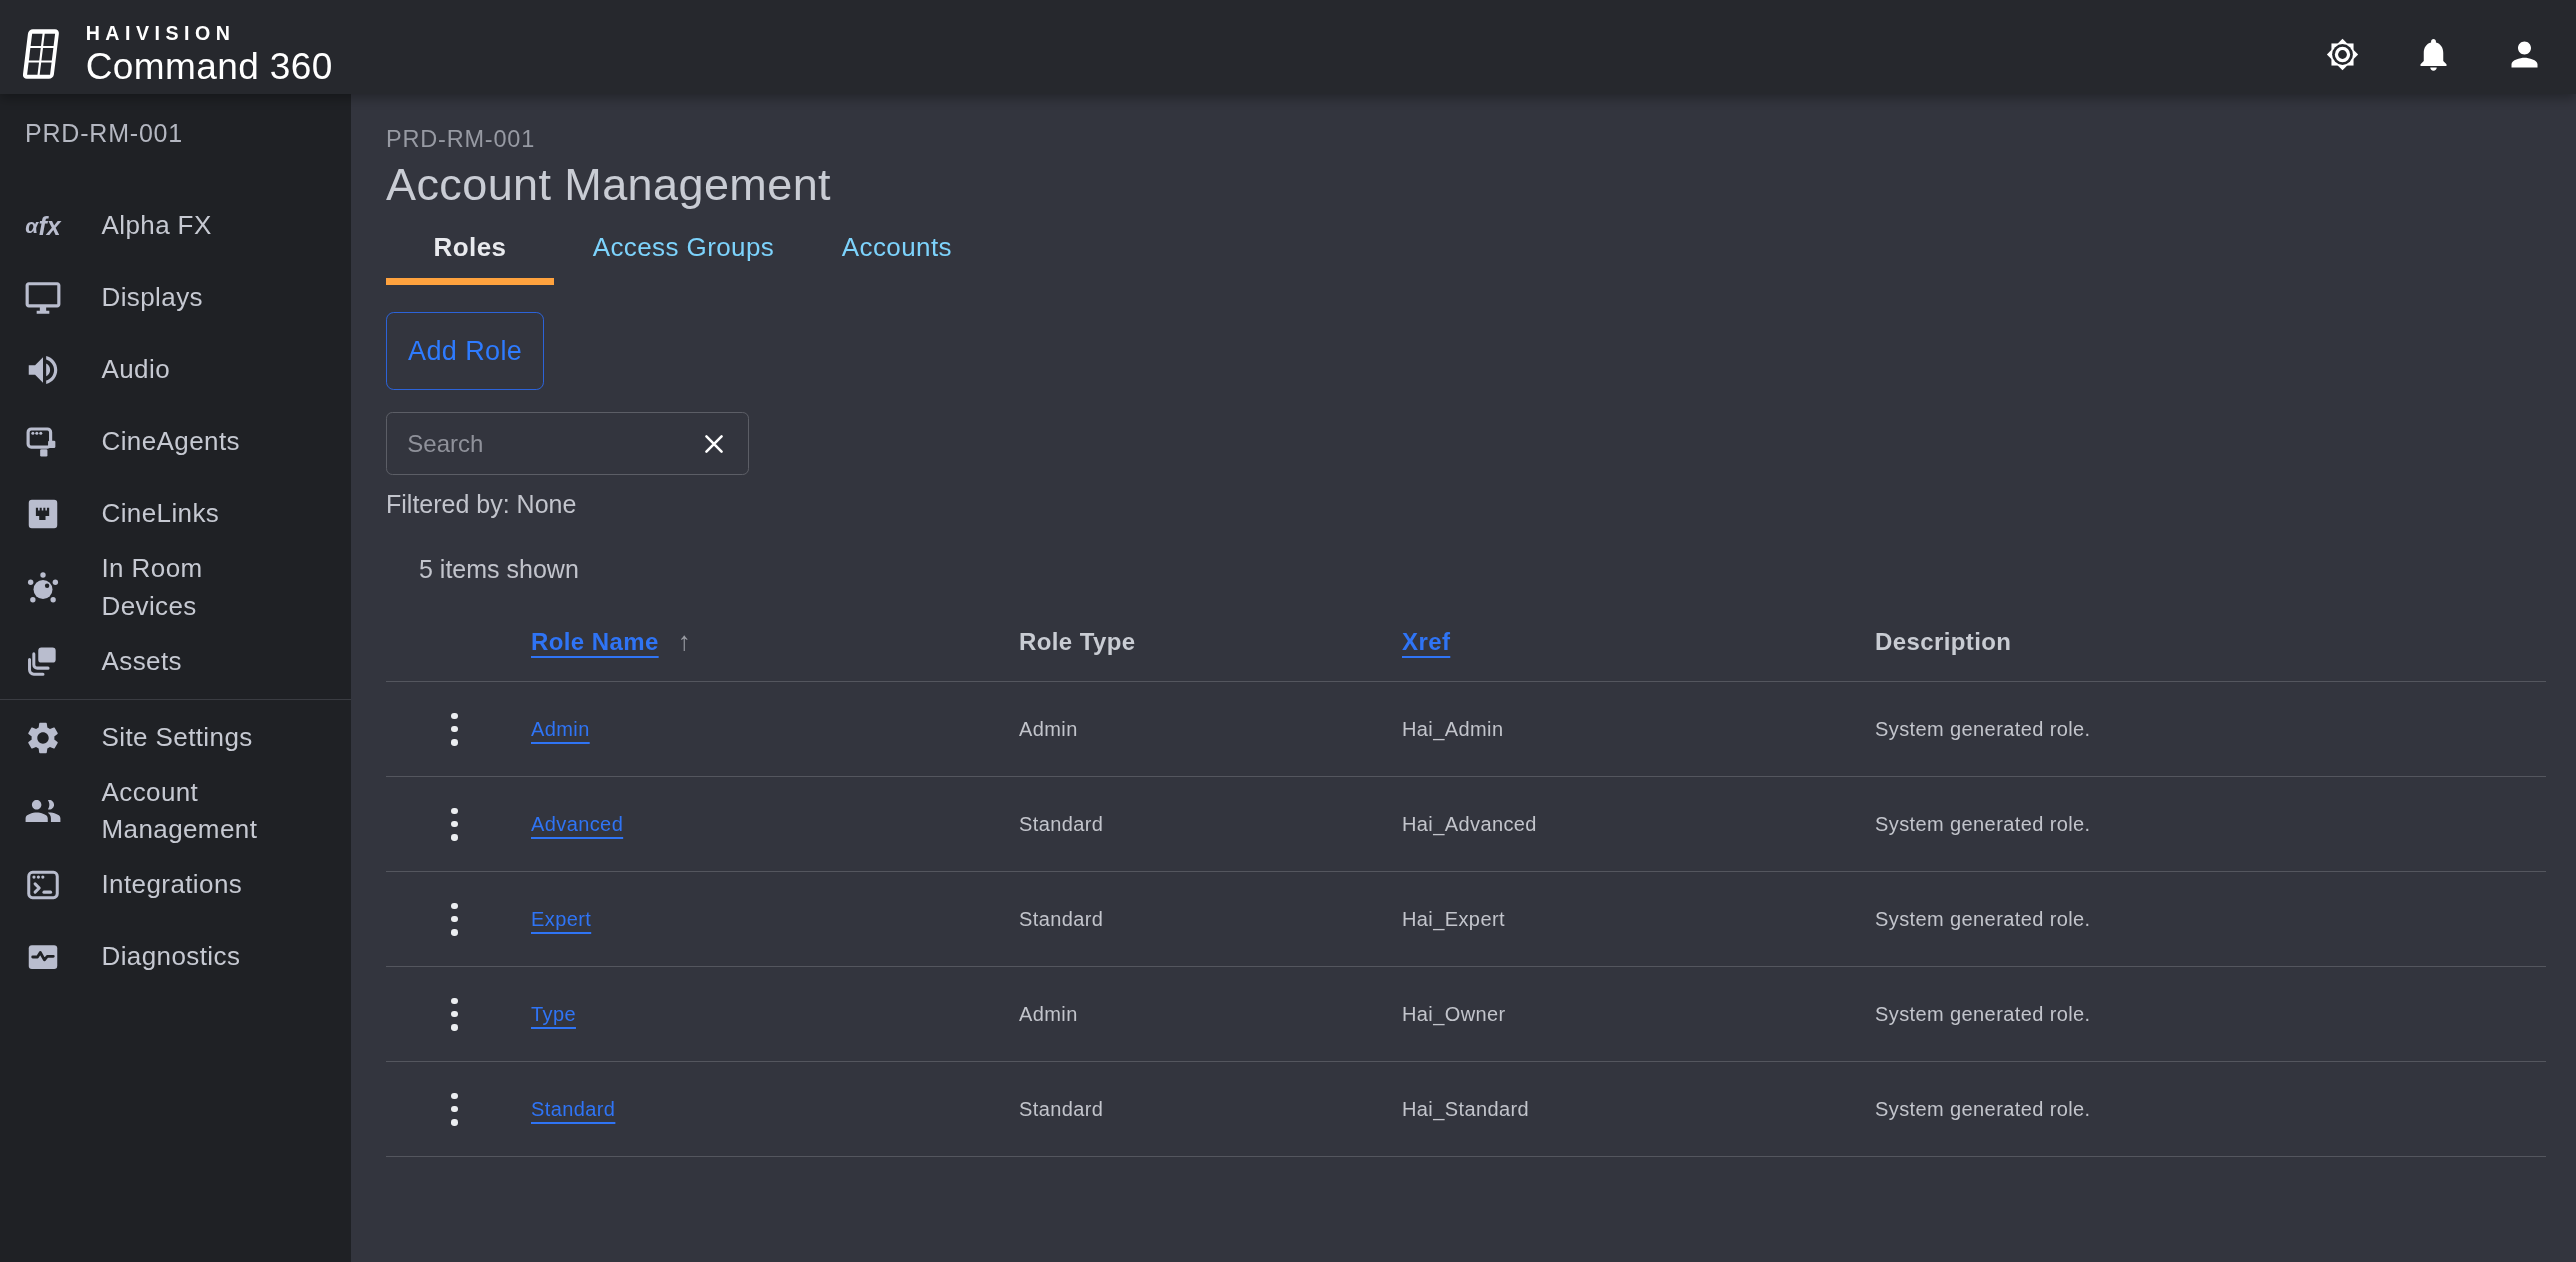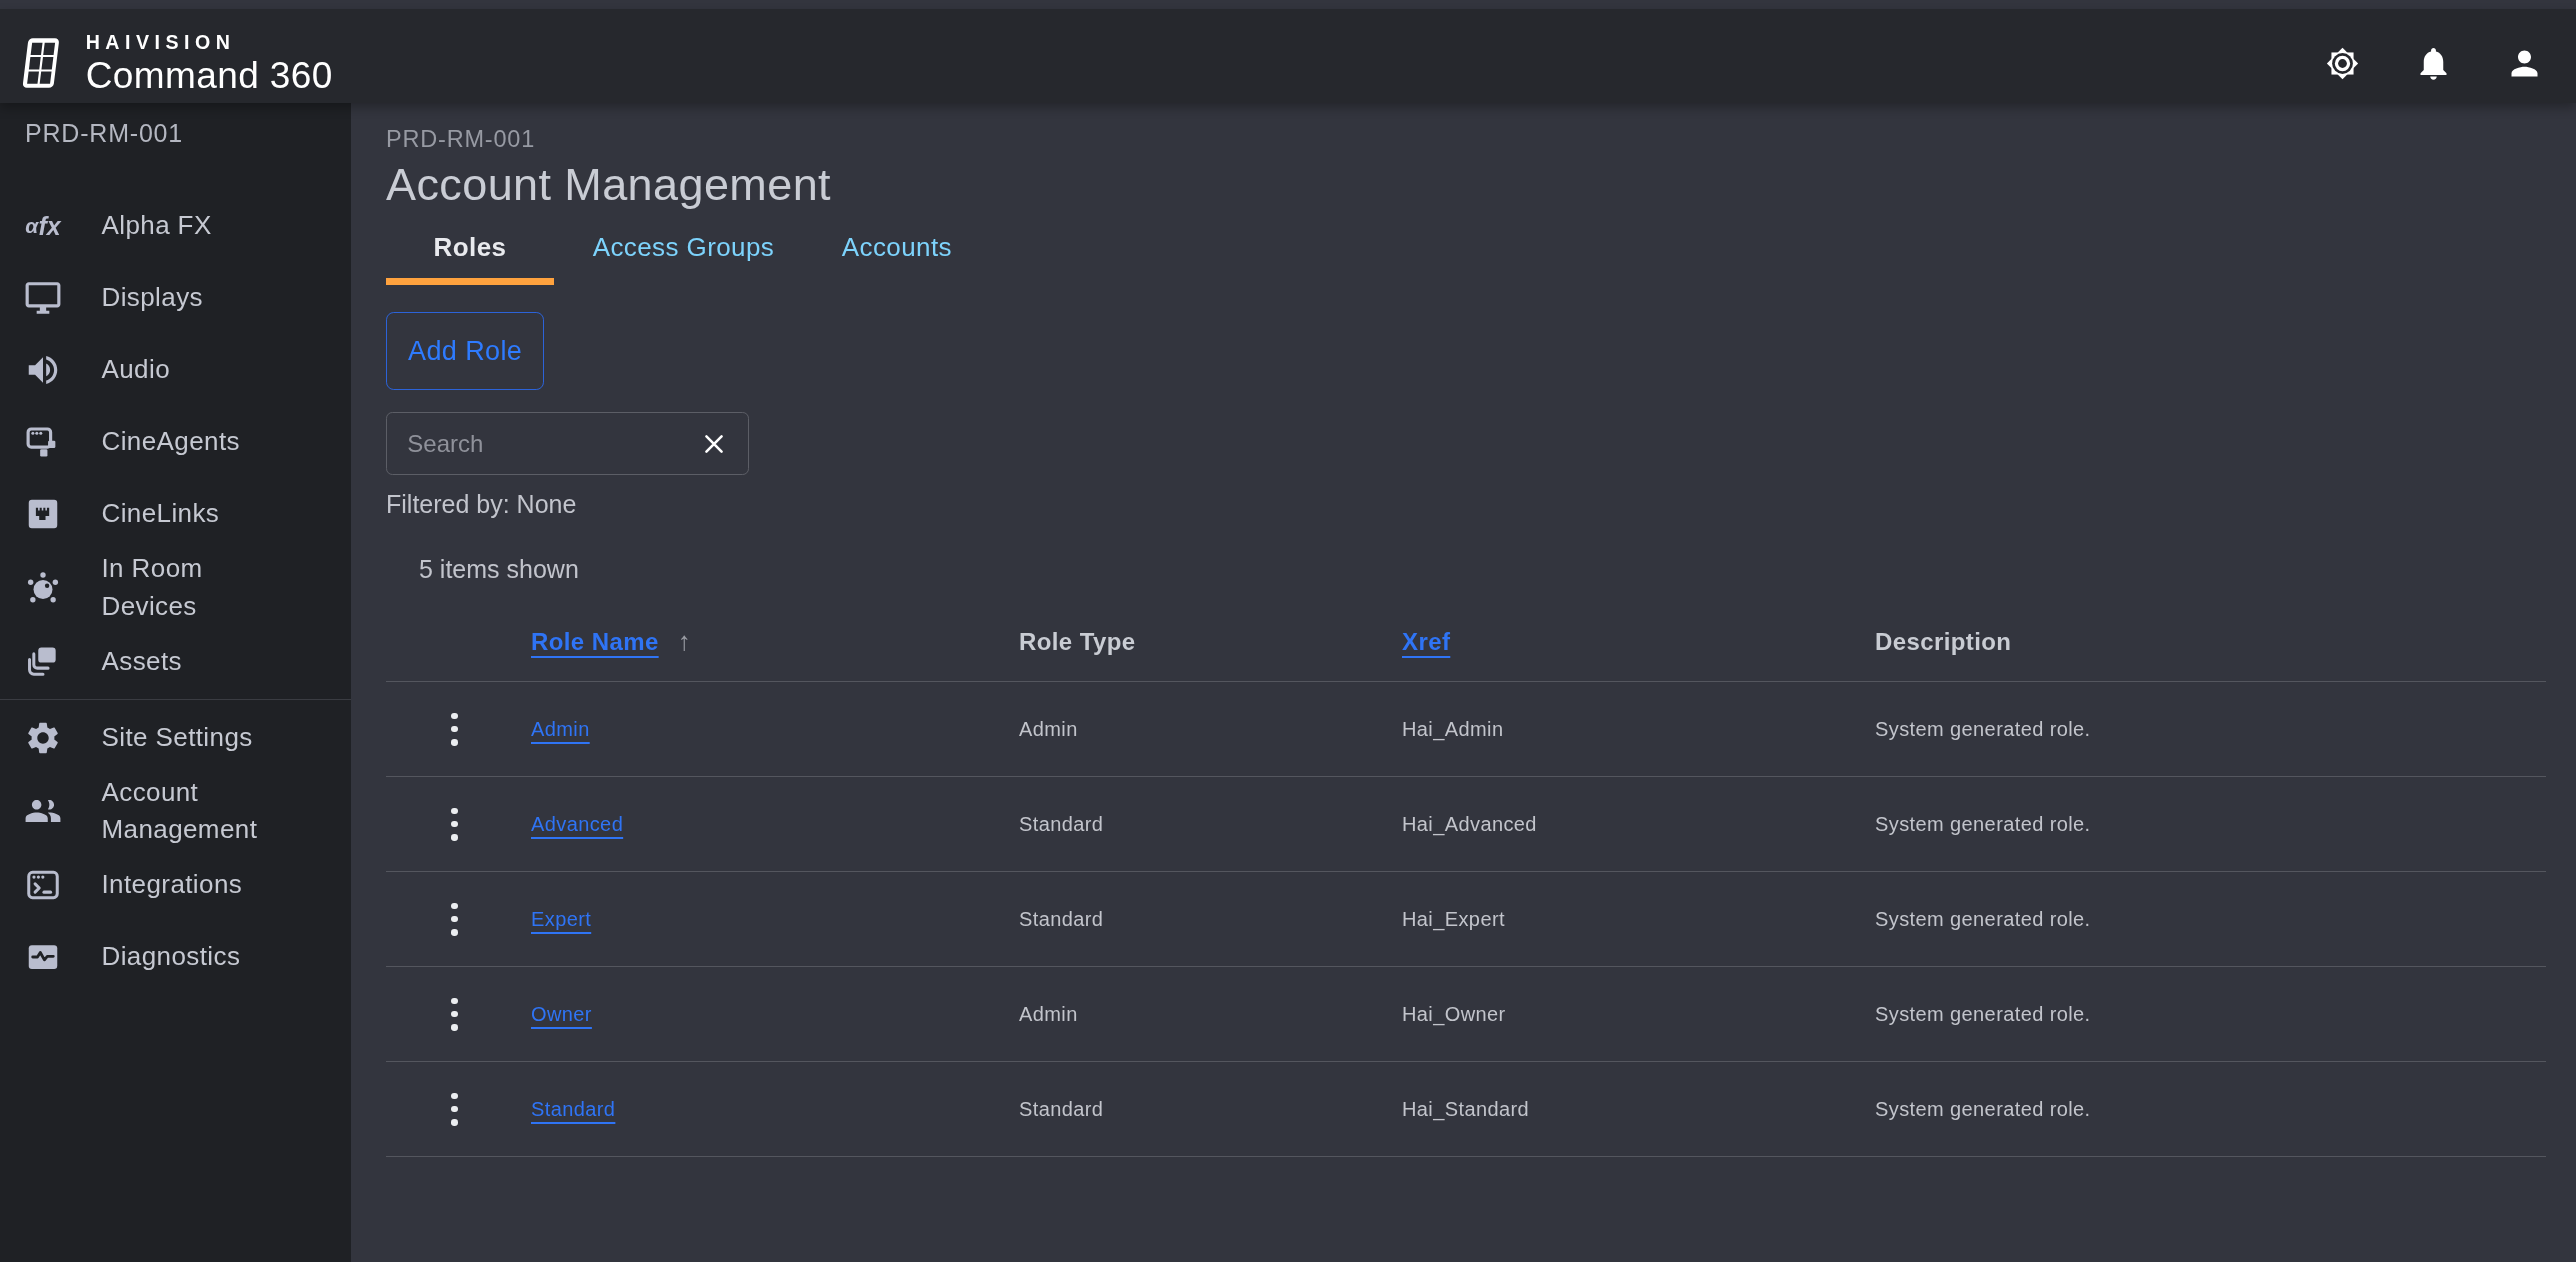--- a/index.html
+++ b/index.html
@@ -19,21 +19,21 @@
   *{margin:0;padding:0;box-sizing:border-box;}
   html,body{width:2576px;height:1263px;overflow:hidden;}
   body{
     background:var(--main);
     font-family:"Liberation Sans","DejaVu Sans",sans-serif;
     color:var(--text);
     position:relative;
   }
   
   .topbar{
-    position:absolute;top:9px;left:0;width:2576px;height:94px;
+    position:absolute;top:0;left:0;width:2576px;height:94px;
     background:var(--topbar);
     display:flex;align-items:center;justify-content:space-between;
     padding:15px 31px 0 17px;
     box-shadow:0 4.7px 11px rgba(0,0,0,.30);
     z-index:10;
   }
   .brand{display:flex;align-items:center;gap:15.7px;}
   .brand-logo{width:53px;height:61px;}
   .brand-text{display:flex;flex-direction:column;line-height:1;}
   .brand-small{font-size:19.6px;font-weight:700;letter-spacing:5.5px;color:#fff;margin-bottom:4.7px;}
@@ -371,21 +371,21 @@
     </div>
 
     <div class="trow tbody-row">
       <div>
           <button class="kebab">
             <i></i>
             <i></i>
             <i></i>
           </button>
         </div>
-      <div class="td"><span class="link">Owner</span></div>
+      <div class="td"><span class="link">Type</span></div>
       <div class="td">Admin</div>
       <div class="td">Hai_Owner</div>
       <div class="td">System generated role.</div>
     </div>
 
     <div class="trow tbody-row">
       <div>
           <button class="kebab">
             <i></i>
             <i></i>

